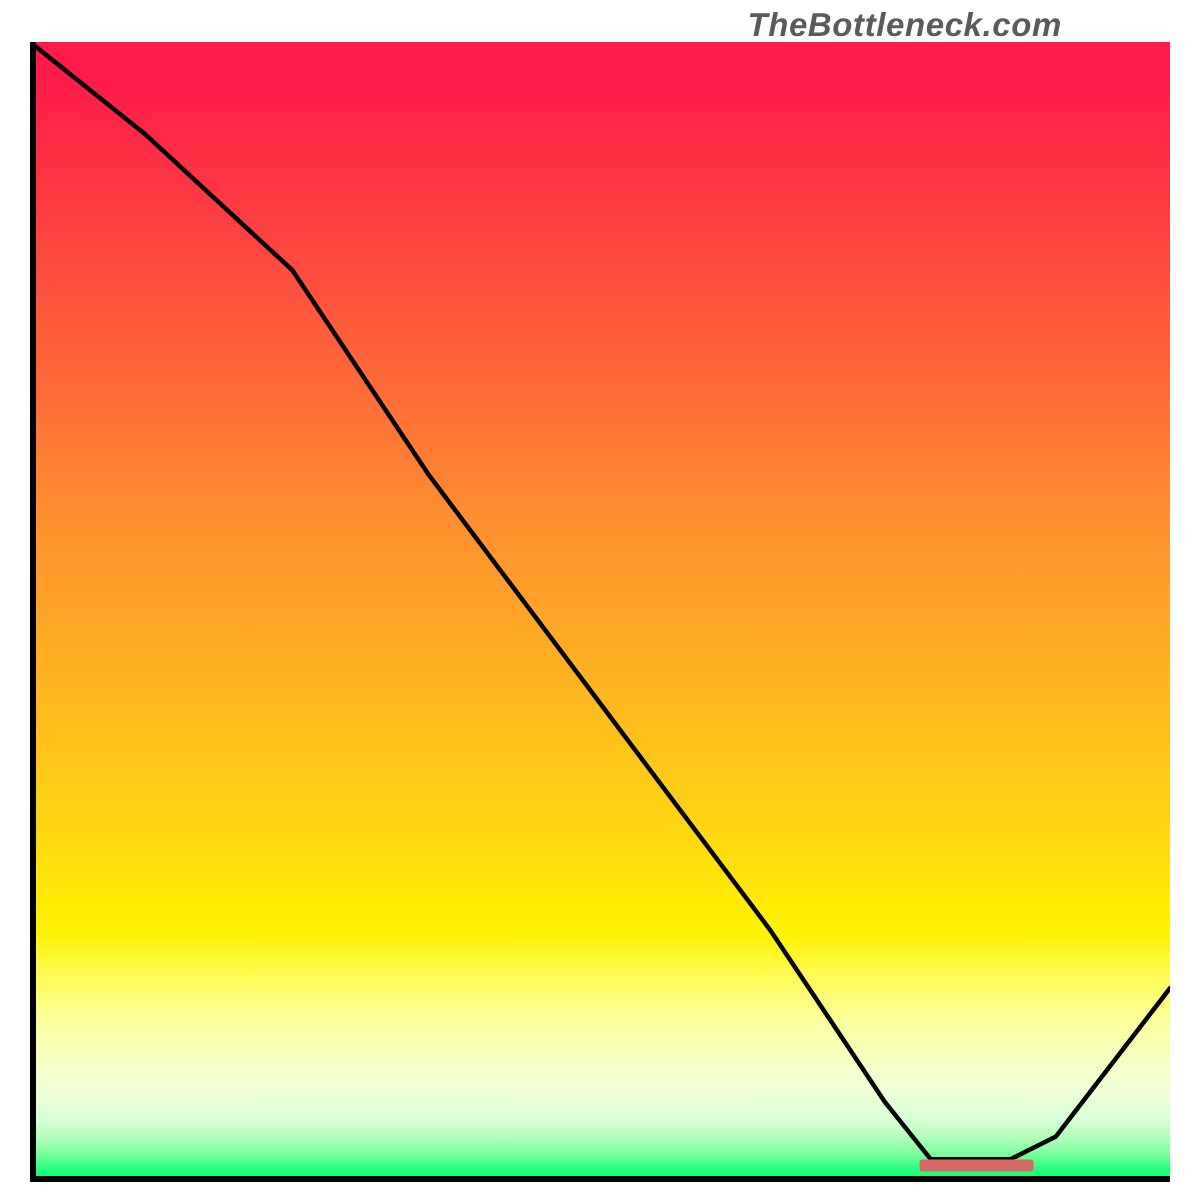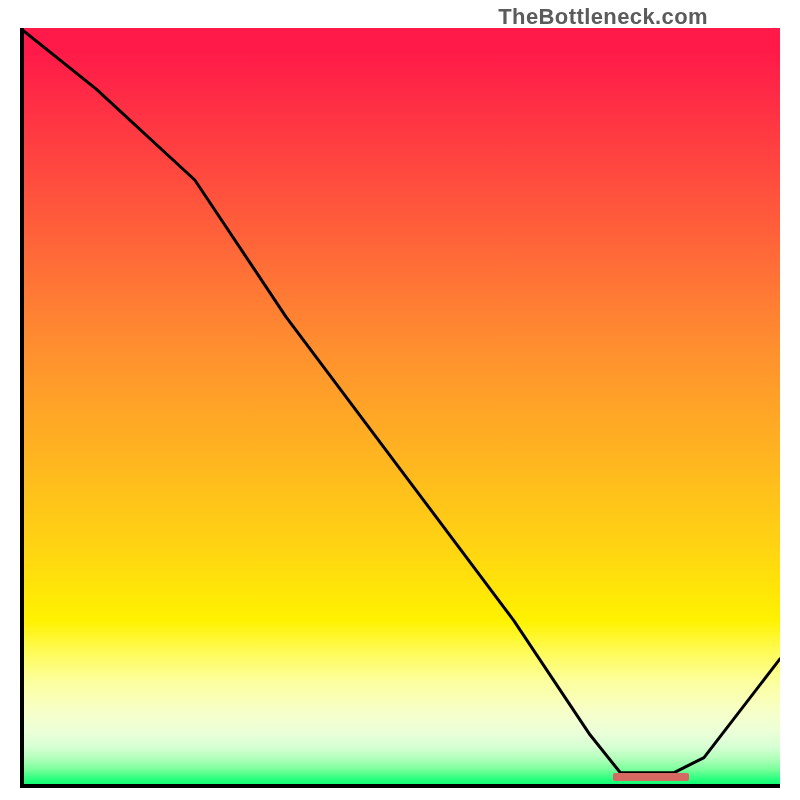--- a/index.html
+++ b/index.html
@@ -8,20 +8,21 @@
     width: 800px;
     height: 800px;
     background: #ffffff;
     font-family: Arial, Helvetica, sans-serif;
     overflow: hidden;
   }
   .wrap {
     position: relative;
     width: 720px;
     height: 800px;
+    font-style: italic;
   }
   .attribution {
     position: absolute;
     top: 4px;
     right: 12px;
     font-size: 22px;
     font-weight: bold;
     color: #5b5b5b;
     letter-spacing: 0.4px;
   }

